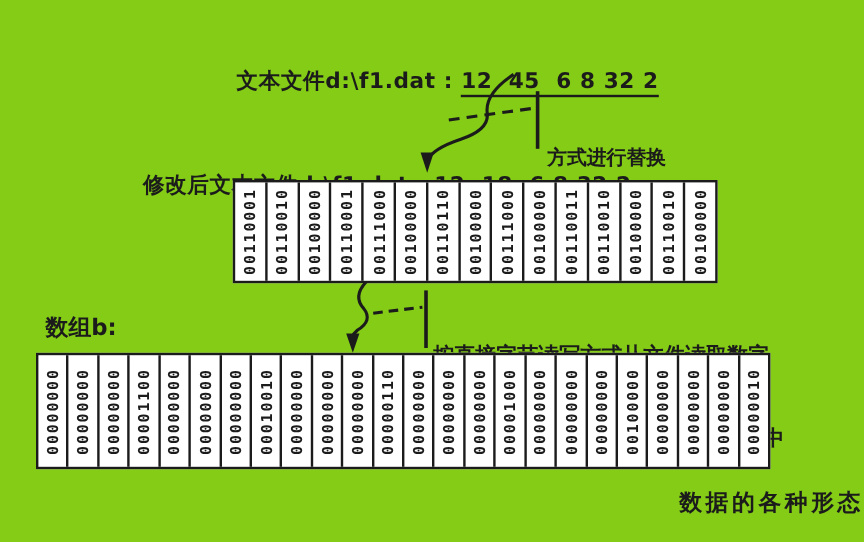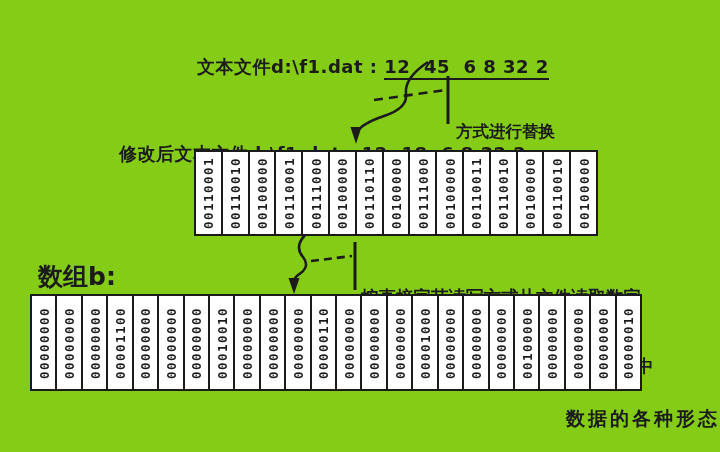--- a/index.html
+++ b/index.html
@@ -11,21 +11,21 @@
   .binrow{position:absolute;display:flex;border:2px solid #1b1b1b;background:#fff;box-sizing:border-box;}
   .cell{flex:1 1 0;position:relative;border-left:2px solid #1b1b1b;}
   .cell:first-child{border-left:none;}
   .cell span{position:absolute;left:50%;top:50%;
              transform:translate(-50%,-50%) rotate(-90deg);
              white-space:nowrap;font-family:"DejaVu Sans Mono",monospace;
              font-size:12.5px;letter-spacing:1.5px;font-weight:bold;color:#1b1b1b;}
   .arrow-svg{position:absolute;overflow:visible;}
   #caption{position:absolute;left:0;top:406px;width:100%;text-align:right;
            font-size:19px;font-weight:bold;letter-spacing:3px;}
-  #array-label{position:absolute;left:38px;top:260px;font-size:25px;font-weight:bold;}
+  #array-label{position:absolute;left:38px;top:260px;font-size:19px;font-weight:bold;}
 </style>
 </head>
 <body>
 
 <div id="stage">
 
   <div class="fileline" style="left:170px;top:34px;">
     <span>文本文件d:\f1.dat : </span><span class="nums">12  45  6 8 32 2</span>
   </div>
 

